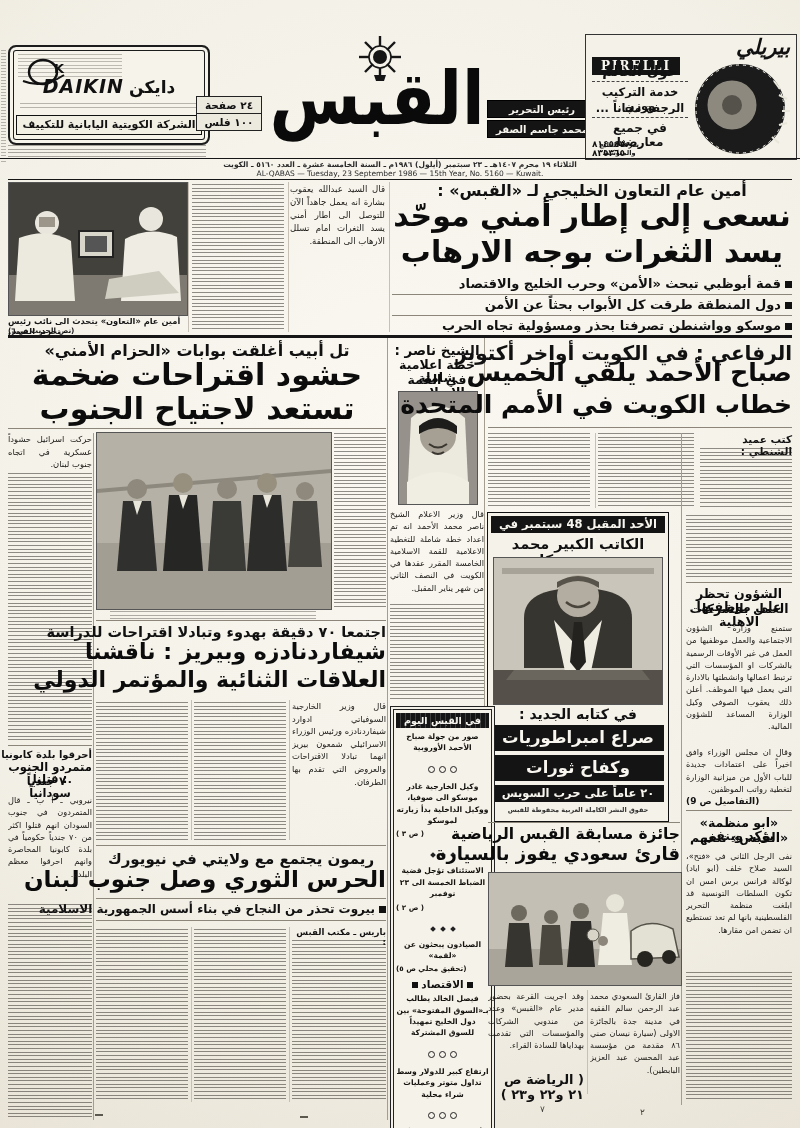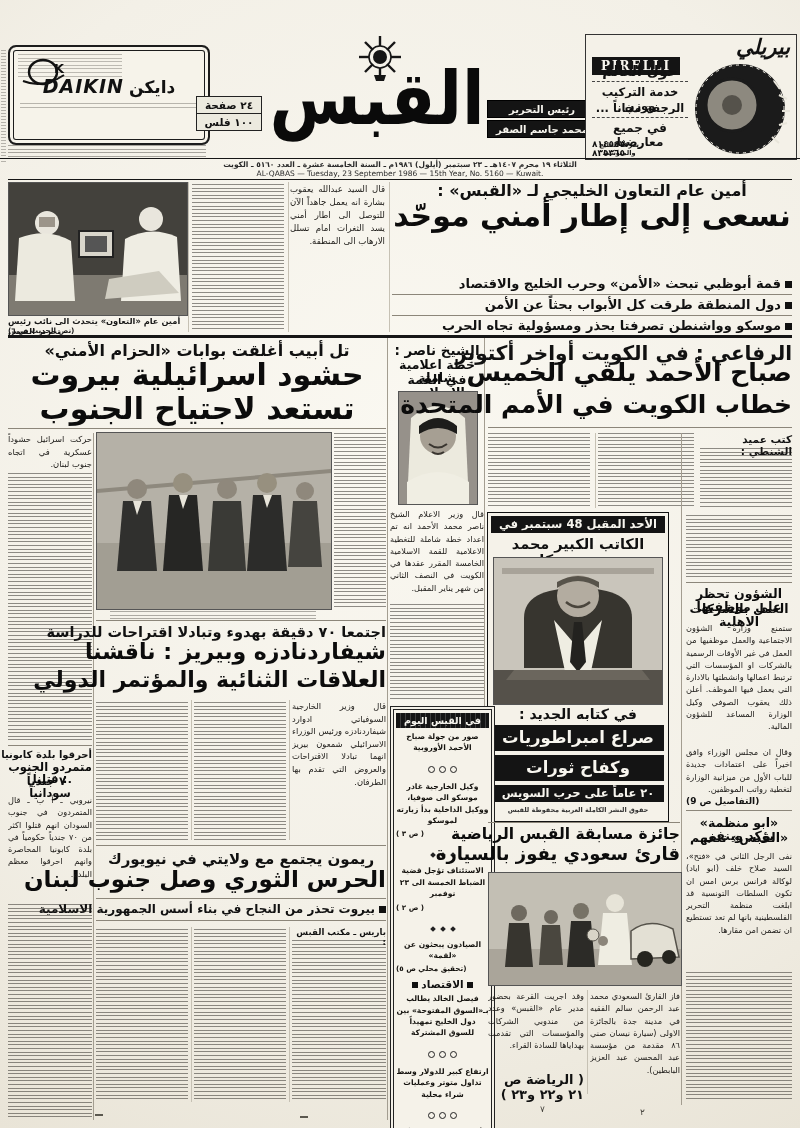--- a/index.html
+++ b/index.html
@@ -43,20 +43,21 @@
     <svg class="abs" style="right:142px;top:8px" width="46" height="36" viewBox="0 0 46 36">
       <ellipse cx="23" cy="17" rx="14" ry="12" fill="none" stroke="#111" stroke-width="2.4"></ellipse>
       <path d="M3 26 Q23 34 44 20" fill="none" stroke="#111" stroke-width="2"></path>
     </svg>
     <div class="abs" style="right:140px;top:14px;width:18px;text-align:center;font-weight:900;font-size:13px">K</div>
     <div class="abs" style="right:8px;top:28px;left:8px;text-align:center;white-space:nowrap">
       <span style="font-weight:900;font-size:17px">دايكن</span>
       <span style="font-weight:900;font-size:19px;font-style:italic;letter-spacing:1px">DAIKIN</span>
     </div>
     <div class="abs fill" style="left:10px;right:10px;top:56px;height:7px;opacity:.6"></div>
+    <div class="abs" style="left:6px;right:6px;top:68px;height:18px;border:1.5px solid #111;text-align:center;font-weight:900;font-size:11px;line-height:17px;background:#f2efe4">الشركة الكويتية اليابانية للتكييف</div>
   </div>
   <div class="abs fill" style="left:8px;top:145px;width:198px;height:13px;opacity:.75"></div>
 
   <svg class="abs" style="left:352px;top:33px" width="56" height="50" viewBox="0 0 56 50">
     <g fill="#151515">
       <circle cx="28" cy="24" r="7"></circle>
       <g stroke="#151515" stroke-width="2.4">
         <line x1="28" y1="3" x2="28" y2="13"></line>
           <line x1="28" y1="35" x2="28" y2="45"></line>
         <line x1="7" y1="24" x2="17" y2="24"></line>
@@ -131,30 +132,31 @@
   <div class="abs cap" style="left:8px;top:326px;width:178px;font-size:7.3px">(نص الحديث ص ٦)</div>
 
   <div class="vrl" style="left:188px;top:182px;height:150px"></div>
   <div class="abs x" style="left:290px;top:183px;width:95px;height:147px;font-size:8.6px">قال السيد عبدالله يعقوب بشارة انه يعمل جاهداً الآن للتوصل الى اطار أمني يسد الثغرات امام تسلل الارهاب الى المنطقة.</div>
   <div class="vrl" style="left:288px;top:182px;height:150px"></div>
   <div class="abs fill" style="left:192px;top:184px;width:92px;height:145px"></div>
   <div class="vrl" style="left:389px;top:182px;height:150px"></div>
 
   <div class="abs kick" style="left:392px;top:181px;width:400px;font-size:16px">أمين عام التعاون الخليجي لـ «القبس» :</div>
   <div class="abs hl" style="left:392px;top:200px;width:400px;font-size:30px">نسعى إلى إطار أمني موحّد</div>
+  <div class="abs hl" style="left:392px;top:236px;width:400px;font-size:30px">يسد الثغرات بوجه الارهاب</div>
   <div class="abs" style="left:392px;top:276px;width:400px;font-size:13px;font-weight:900;white-space:nowrap"><span class="sq"></span><span>قمة أبوظبي تبحث «الأمن» وحرب الخليج والاقتصاد</span></div>
   <div class="hrl" style="left:392px;top:294px;width:400px;height:1px"></div>
   <div class="abs" style="left:392px;top:297px;width:400px;font-size:13px;font-weight:900;white-space:nowrap"><span class="sq"></span><span>دول المنطقة طرقت كل الأبواب بحثاً عن الأمن</span></div>
   <div class="hrl" style="left:392px;top:315px;width:400px;height:1px"></div>
   <div class="abs" style="left:392px;top:318px;width:400px;font-size:13px;font-weight:900;white-space:nowrap"><span class="sq"></span><span>موسكو وواشنطن تصرفتا بحذر ومسؤولية تجاه الحرب</span></div>
 
   <div class="hr" style="left:8px;top:335px;width:784px;height:3px"></div>
 
   <div class="abs kick" style="left:8px;top:341px;width:378px;font-size:16px">تل أبيب أغلقت بوابات «الحزام الأمني»</div>
-  <div class="abs hl" style="left:8px;top:359px;width:378px;font-size:30px">حشود اسرائيلية بيروت</div>
+  <div class="abs hl" style="left:8px;top:359px;width:378px;font-size:30px">حشود اقتراحات ضخمة</div>
   <div class="abs hl" style="left:8px;top:393px;width:378px;font-size:30px">تستعد لاجتياح الجنوب</div>
   <div class="hrl" style="left:8px;top:428px;width:378px;height:1px"></div>
 
   <div class="abs x" style="left:8px;top:433px;width:84px;height:36px;font-size:8.4px">حركت اسرائيل حشوداً عسكرية في اتجاه جنوب لبنان.</div>
   <div class="abs fill" style="left:8px;top:473px;width:84px;height:270px"></div>
 
   <div class="ph" style="left:96px;top:432px;width:234px;height:176px">
     <svg width="234" height="176" viewBox="0 0 234 176">
       <rect width="234" height="176" fill="#b5b1a7"></rect>
       <rect y="110" width="234" height="66" fill="#a29e93"></rect>

